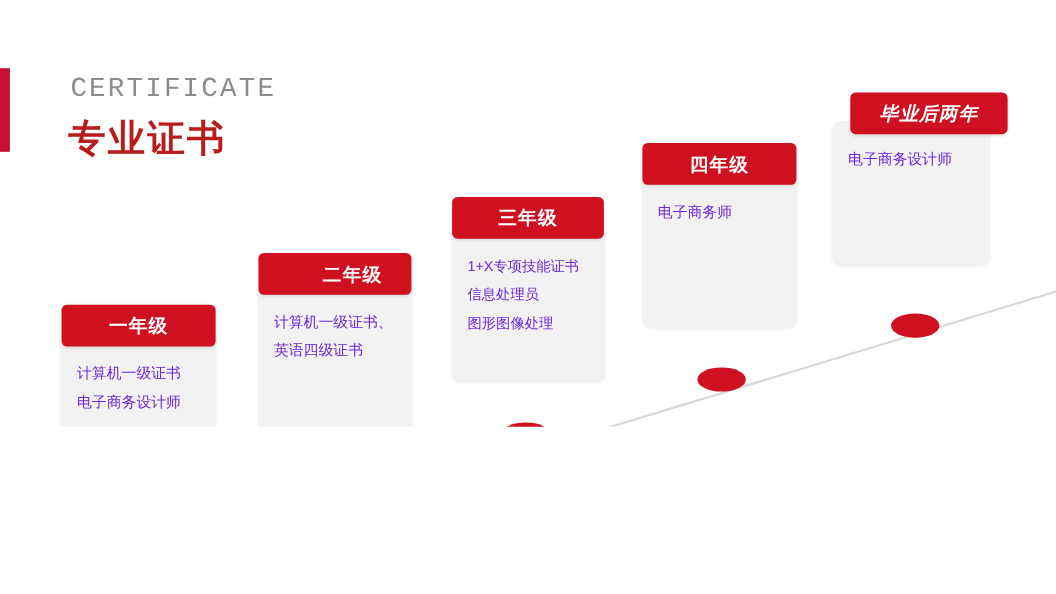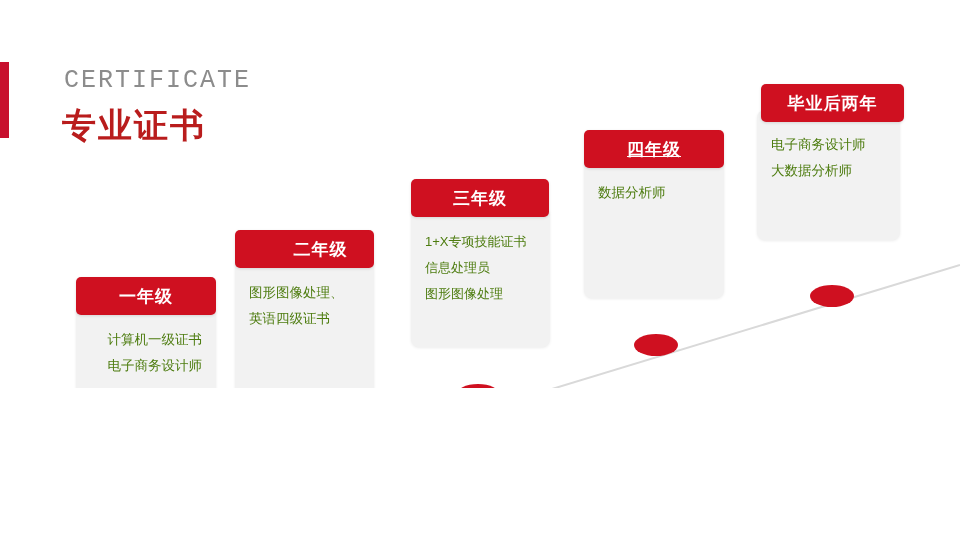--- a/index.html
+++ b/index.html
@@ -97,37 +97,37 @@
     letter-spacing: 1px;
     box-shadow: 0 1px 3px rgba(0,0,0,0.12);
     box-sizing: border-box;
   }
   .card-body {
     padding: 22px 14px 18px 14px;
     box-sizing: border-box;
   }
   .card-line {
     font-size: 13.5px;
-    color: #4d7c0f;
+    color: #6d28d9;
     line-height: 26px;
     white-space: nowrap;
   }
 
   
-  #card-0 { left: 76px;  top: 305px; width: 140px; height: 140px; text-align: right; }
+  #card-0 { left: 56px;  top: 305px; width: 140px; height: 140px; }
   #card-1 { left: 235px; top: 258px; width: 139px; height: 140px; }
   #card-2 { left: 411px; top: 207px; width: 139px; height: 140px; }
   #card-3 { left: 584px; top: 158px; width: 140px; height: 140px; }
   #card-4 { left: 757px; top: 110px; width: 143px; height: 130px; }
 
   #card-2 .card-head { width: 138px; left: 0; text-align: right; }
   #card-2 .card-line { font-size: 13px; }
-  #card-4 .card-head { width: 143px; left: 4px; top: -26px; }
+  #card-4 .card-head { width: 143px; left: 16px; top: -26px; font-style: italic; }
   #card-4 .card-line { font-size: 13.5px; }
-  #card-3 .card-head { width: 140px; left: 0; text-decoration: underline; }
+  #card-3 .card-head { width: 140px; left: 0; }
   #card-1 .card-head { width: 139px; left: 0; padding-left: 32px; }
   #card-0 .card-head { width: 140px; left: 0; }
 </style>
 </head>
 <body>
 
 <div id="slide">
 
   <div class="header-bar"></div>
   <div class="header-en">CERTIFICATE</div>
@@ -147,42 +147,41 @@
     <div class="card-head">一年级</div>
     <div class="card-body">
       <div class="card-line">计算机一级证书</div>
       <div class="card-line">电子商务设计师</div>
     </div>
   </div>
 
   <div class="card" id="card-1">
     <div class="card-head">二年级</div>
     <div class="card-body">
-      <div class="card-line">图形图像处理、</div>
+      <div class="card-line">计算机一级证书、</div>
       <div class="card-line">英语四级证书</div>
     </div>
   </div>
 
   <div class="card" id="card-2">
     <div class="card-head">三年级</div>
     <div class="card-body">
       <div class="card-line">1+X专项技能证书</div>
       <div class="card-line">信息处理员</div>
       <div class="card-line">图形图像处理</div>
     </div>
   </div>
 
   <div class="card" id="card-3">
     <div class="card-head">四年级</div>
     <div class="card-body">
-      <div class="card-line">数据分析师</div>
+      <div class="card-line">电子商务师</div>
     </div>
   </div>
 
   <div class="card" id="card-4">
     <div class="card-head">毕业后两年</div>
     <div class="card-body">
       <div class="card-line">电子商务设计师</div>
-      <div class="card-line">大数据分析师</div>
     </div>
   </div>
 
 </div>
 
 </body></html>

